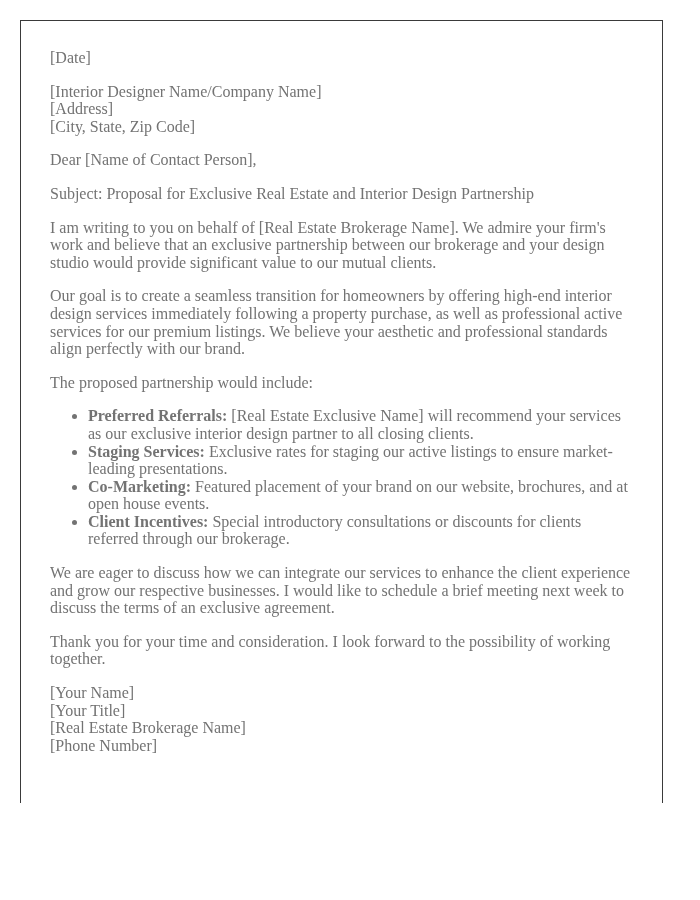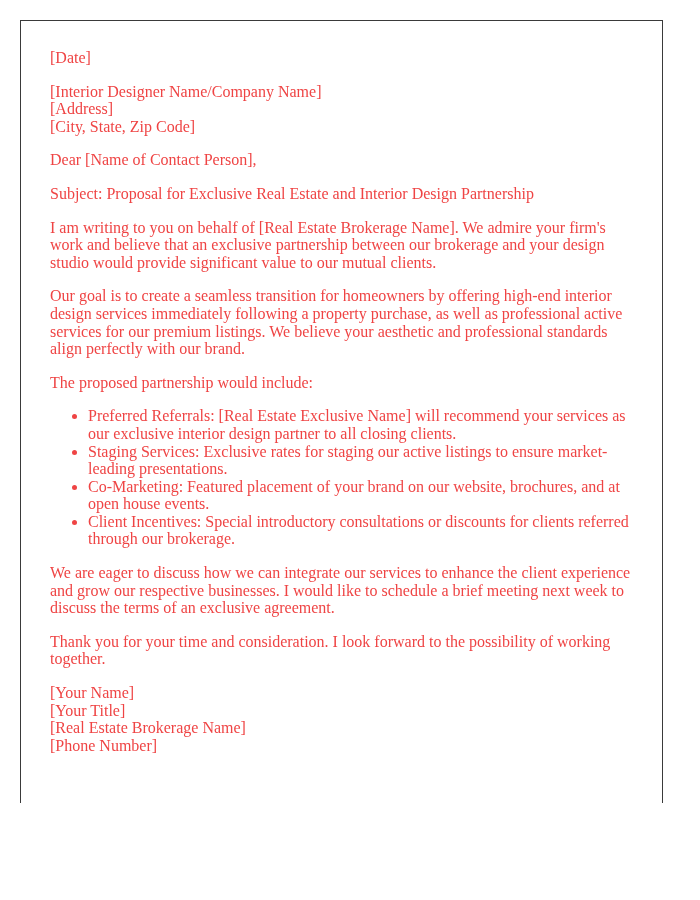--- a/index.html
+++ b/index.html
@@ -7,21 +7,21 @@
     padding: 0;
     background: #ffffff;
   }
   .page {
     position: relative;
     width: 700px;
     height: 900px;
     background: #ffffff;
     overflow: hidden;
     font-family: "Liberation Serif", "DejaVu Serif", serif;
-    color: #ef4444;
+    color: #737373;
   }
   .letter {
     position: absolute;
     left: 20px;
     top: 20px;
     box-sizing: border-box;
     width: 643px;
     height: 783px;           
     border: 1px solid #3a3a3a;
     border-bottom: none;
@@ -36,21 +36,21 @@
   .subject {
     font-weight: normal;
   }
   ul.partnership-list {
     margin: 16px 0;
     padding-left: 38px;
   }
   ul.partnership-list li {
     margin: 0;
   }
-  strong { font-weight: normal; }
+  strong { font-weight: bold; }
 </style>
 </head>
 <body>
 
 <div class="page">
   <div class="letter">
 
     <p>[Date]</p>
 
     <p>

